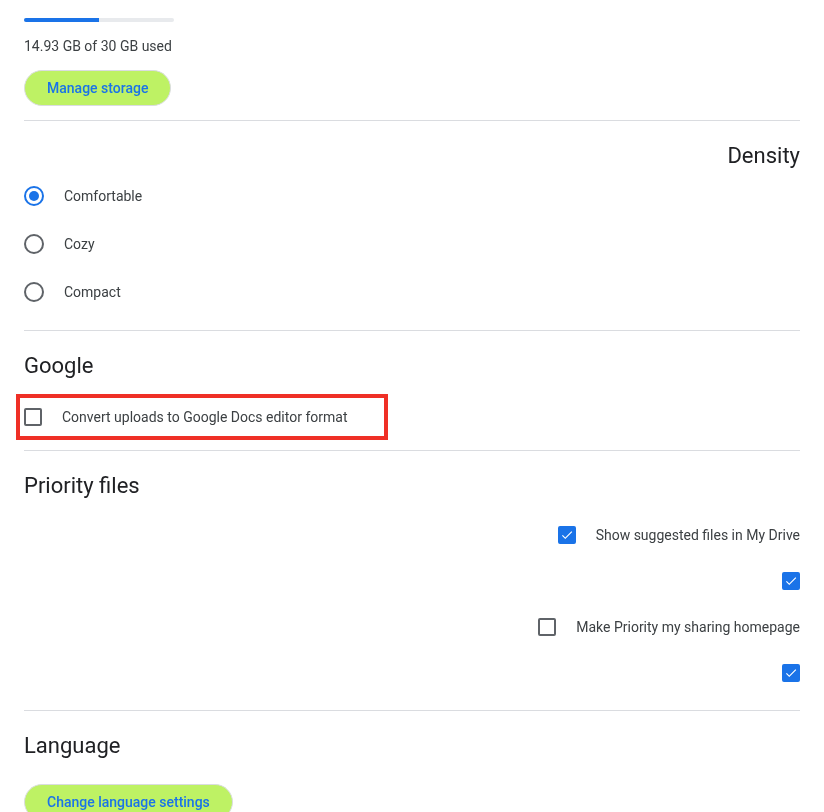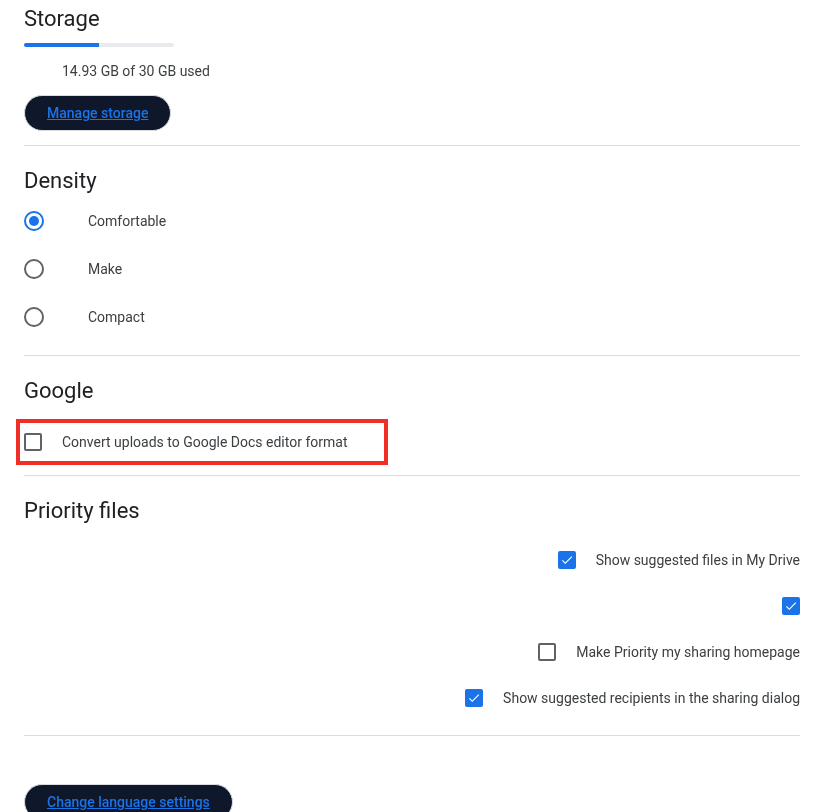--- a/index.html
+++ b/index.html
@@ -28,49 +28,46 @@
   }
   .storage-bar-fill {
     height: 100%;
     background: #1a73e8;
     width: 50%;
   }
   .storage-text {
     font-size: 14px;
     color: #3c4043;
     margin-top: 16px;
-    margin-left: 38px;
   }
   .pill-button {
     display: inline-block;
     margin-top: 16px;
     border: 1px solid #dadce0;
     border-radius: 20px;
     padding: 9px 22px;
     font-size: 14px;
     font-weight: 500;
     color: #1a73e8;
-    background: #0f172a;
+    background: #bef264;
     cursor: pointer;
     font-family: inherit;
-    text-decoration: underline;
   }
   .divider {
     border: none;
     border-top: 1px solid #dadce0;
     margin: 14px 0 0 0;
   }
-  .density-section { padding-top: 22px; }
+  .density-section { padding-top: 22px; text-align: right; }
   .radio-group { margin-top: 18px; }
   .radio-row {
     display: flex;
     align-items: center;
     padding: 14px 0;
     cursor: pointer;
-    gap: 24px;
   }
   .radio-row:first-child { padding-top: 0; }
   .radio-outer {
     width: 20px;
     height: 20px;
     border-radius: 50%;
     border: 2px solid #5f6368;
     display: flex;
     align-items: center;
     justify-content: center;
@@ -127,41 +124,40 @@
   }
   .suggested-section { padding-top: 22px; }
   .check-group { margin-top: 14px; }
   .language-section { padding-top: 22px; }
   .lang-btn-wrap { margin-top: 10px; }
 </style>
 </head>
 <body>
 
 <section class="storage-section">
-  <h2 class="section-heading">Storage</h2>
   <div class="storage-bar">
     <div class="storage-bar-fill" style="width: 49.7%;"></div>
   </div>
   <div class="storage-text">14.93 GB of 30 GB used</div>
   <button class="pill-button">Manage storage</button>
 </section>
 <hr class="divider">
 
 <section class="density-section">
   <h2 class="section-heading">Density</h2>
   <div class="radio-group">
     <div class="radio-row">
       <span class="radio-outer selected">
           <span class="radio-inner"></span>
         </span>
       <span class="option-label">Comfortable</span>
     </div>
     <div class="radio-row">
       <span class="radio-outer"></span>
-      <span class="option-label">Make</span>
+      <span class="option-label">Cozy</span>
     </div>
     <div class="radio-row">
       <span class="radio-outer"></span>
       <span class="option-label">Compact</span>
     </div>
   </div>
 </section>
 <hr class="divider">
 
 <section class="uploads-section">
@@ -200,23 +196,23 @@
         
       </span>
       <span class="option-label">Make Priority my sharing homepage</span>
     </div>
     <div class="checkbox-row">
       <span class="checkbox checked">
         <svg class="checkmark" viewBox="0 0 24 24">
             <path fill="#fff" d="M9 16.17L4.83 12l-1.42 1.41L9 19 21 7l-1.41-1.41z"></path>
           </svg>
       </span>
-      <span class="option-label">Show suggested recipients in the sharing dialog</span>
     </div>
   </div>
 </section>
 <hr class="divider">
 
 <section class="language-section">
+  <h2 class="section-heading">Language</h2>
   <div class="lang-btn-wrap">
     <button class="pill-button">Change language settings</button>
   </div>
 </section>
 
 </body></html>

